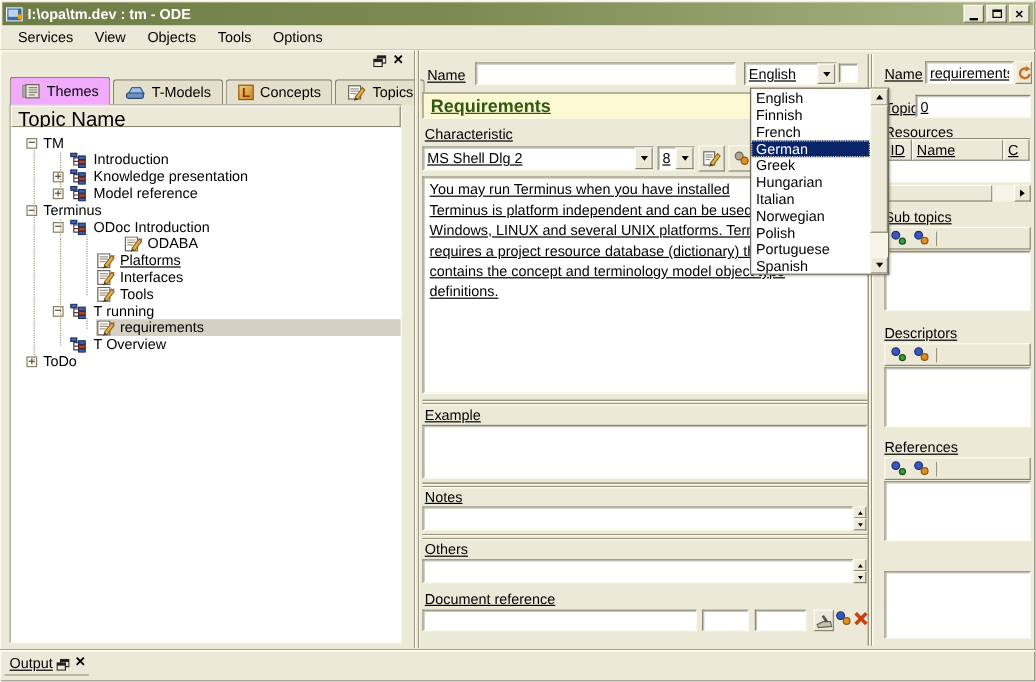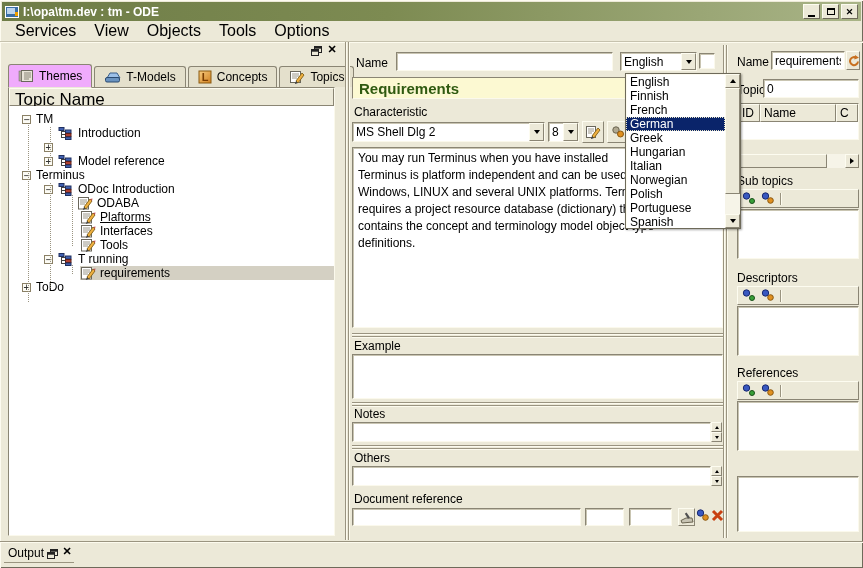--- a/index.html
+++ b/index.html
@@ -1,40 +1,40 @@
 <!DOCTYPE html>
 <html><head>
 <meta charset="utf-8">
 <style>
   * { box-sizing: border-box; font-family: "Liberation Sans", sans-serif; }
   html,body { margin:0; padding:0; }
   #win { position:relative; width:863px; height:568px; background:#ece9d8; overflow:hidden;
          box-shadow: inset 1px 1px 0 #fdfbf0, inset -1px -1px 0 #6e6a5a; }
-  .abs { position:absolute; }
+  .abs { position:absolute;text-decoration:underline; }
   .lbl { font-size:12px; color:#000; white-space:nowrap; }
   .sunken { background:#fff; border:1px solid; border-color:#8a8574 #fbf9ec #fbf9ec #8a8574;
             box-shadow: inset 1px 1px 0 #c9c5b2; }
   .raised { background:#ece9d8; border:1px solid; border-color:#fdfcf0 #8a8574 #8a8574 #fdfcf0; }
   .vsplit { background: linear-gradient(90deg,#9a9480 0 1px,#fdfbee 1px 2px,#ece9d8 2px 3px,#9a9480 3px 4px,#fdfbee 4px 5px); width:5px; }
   .hsplit { background: linear-gradient(#9a9480 0 1px,#fdfbee 1px 2px,#ece9d8 2px 3px,#9a9480 3px 4px,#fdfbee 4px 5px); height:5px; }
 
   
   .titlebar { position:absolute; left:2px; top:2px; width:859px; height:19px;
               background: linear-gradient(90deg,#6e7c47 0%, #7d8b52 45%, #a9b487 100%);
               display:flex; align-items:center; padding:0 3px; }
   .ttext { color:#fff; font-weight:bold; font-size:12px; margin-left:4px; white-space:nowrap; }
   .wbtns { margin-left:auto; display:flex; gap:2px; }
   .wbtn { width:17px; height:15px; display:flex; align-items:center; justify-content:center;
           background:#ece9d8; border:1px solid; border-color:#fdfcf0 #6e6a5a #6e6a5a #fdfcf0; font-size:9px; font-weight:bold; color:#000; }
   .glyph-min { width:7px; height:2px; background:#000; margin-top:8px; }
   .glyph-max { width:8px; height:7px; border:1px solid #000; border-top:2px solid #000; }
 
   
   .menubar { position:absolute; left:2px; top:21px; width:859px; height:20px; display:flex; align-items:center; padding-left:4px; }
-  .mitem { font-size:16px; padding:2px 9px; }
+  .mitem { font-size:12px; padding:2px 9px; }
   .hline-menu { position:absolute; left:0; top:41px; width:863px; height:2px;
                 background: linear-gradient(#c6c2ae 0 1px,#fdfbee 1px 2px); }
 
   
   .dockbtn { position:absolute; display:flex; align-items:center; justify-content:center; font-size:11px; color:#222; }
   .tabsrow { position:absolute; left:8px; top:63px; height:24px; display:flex; align-items:flex-end; }
   .tab { display:inline-flex; align-items:center; gap:5px; height:21px; padding:0 9px; font-size:12px;
          border:1px solid #8a8574; border-bottom:none; border-radius:3px 3px 0 0; background:#e4e0cc; margin-right:2px; position:relative; }
   .tab.active { height:24px; background:#f0abfc; z-index:3; margin-bottom:-1px; border-bottom:1px solid #ece9d8; }
   .treectl { position:absolute; left:8px; top:87px; width:327px; height:449px;
@@ -212,58 +212,70 @@
                 <rect x="7.5" y="3" width="5.5" height="3" fill="#4060b0" stroke="#203060"></rect>
                 <rect x="7.5" y="6.5" width="5.5" height="3" fill="#b04030" stroke="#602018"></rect>
                 <rect x="7.5" y="10" width="5.5" height="2.5" fill="#4060b0" stroke="#203060"></rect>
               </svg>
             </span>
             <span>Introduction</span>
           </span>
         </div>
         <div class="trow" style="padding-left: 35px;">
           <span class="exp">+</span>
-        </div>
-        <div class="trow" style="padding-left: 35px;">
-          <span class="exp">+</span>
           <span class="hl">
             <span class="ticon">
               <svg width="15" height="13">
                 <path d="M3.5 3 V11 M3.5 4.5 H7 M3.5 7.5 H7 M3.5 10.5 H7" stroke="#404040" fill="none"></path>
                 <rect x="1" y="0.5" width="5" height="3" fill="#4060b0" stroke="#203060"></rect>
                 <rect x="7.5" y="3" width="5.5" height="3" fill="#4060b0" stroke="#203060"></rect>
                 <rect x="7.5" y="6.5" width="5.5" height="3" fill="#b04030" stroke="#602018"></rect>
                 <rect x="7.5" y="10" width="5.5" height="2.5" fill="#4060b0" stroke="#203060"></rect>
               </svg>
             </span>
-            <span>Model reference</span>
-          </span>
-        </div>
-        <div class="trow" style="padding-left: 13px;">
-          <span class="exp">−</span>
-          <span class="hl">
-            <span>Terminus</span>
+            <span>Knowledge presentation</span>
           </span>
         </div>
         <div class="trow" style="padding-left: 35px;">
-          <span class="exp">−</span>
+          <span class="exp">+</span>
           <span class="hl">
             <span class="ticon">
               <svg width="15" height="13">
                 <path d="M3.5 3 V11 M3.5 4.5 H7 M3.5 7.5 H7 M3.5 10.5 H7" stroke="#404040" fill="none"></path>
                 <rect x="1" y="0.5" width="5" height="3" fill="#4060b0" stroke="#203060"></rect>
                 <rect x="7.5" y="3" width="5.5" height="3" fill="#4060b0" stroke="#203060"></rect>
                 <rect x="7.5" y="6.5" width="5.5" height="3" fill="#b04030" stroke="#602018"></rect>
                 <rect x="7.5" y="10" width="5.5" height="2.5" fill="#4060b0" stroke="#203060"></rect>
               </svg>
             </span>
+            <span>Model reference</span>
+          </span>
+        </div>
+        <div class="trow" style="padding-left: 13px;">
+          <span class="exp">−</span>
+          <span class="hl">
+            <span>Terminus</span>
+          </span>
+        </div>
+        <div class="trow" style="padding-left: 35px;">
+          <span class="exp">−</span>
+          <span class="hl">
+            <span class="ticon">
+              <svg width="15" height="13">
+                <path d="M3.5 3 V11 M3.5 4.5 H7 M3.5 7.5 H7 M3.5 10.5 H7" stroke="#404040" fill="none"></path>
+                <rect x="1" y="0.5" width="5" height="3" fill="#4060b0" stroke="#203060"></rect>
+                <rect x="7.5" y="3" width="5.5" height="3" fill="#4060b0" stroke="#203060"></rect>
+                <rect x="7.5" y="6.5" width="5.5" height="3" fill="#b04030" stroke="#602018"></rect>
+                <rect x="7.5" y="10" width="5.5" height="2.5" fill="#4060b0" stroke="#203060"></rect>
+              </svg>
+            </span>
             <span>ODoc Introduction</span>
           </span>
         </div>
-        <div class="trow" style="padding-left: 54px;">
+        <div class="trow" style="padding-left: 80px;">
           <span class="expsp"></span>
           <span class="hl">
             <span class="ticon">
               <svg width="16" height="13">
                 <rect x="1.5" y="0.5" width="10" height="11.5" fill="#fff" stroke="#6a675c"></rect>
                 <path d="M3 3h7M3 5h7M3 7h5" stroke="#9a9688" fill="none"></path>
                 <path d="M7 10 L13 2 L15 4 L9 12 Z" fill="#f0b040" stroke="#8a6a20"></path>
                 <path d="M13 2 L15 4 L15.5 1.5 Z" fill="#c05050"></path>
                 <path d="M7 10 l-1.2 3 3-1.2 z" fill="#404040"></path>
               </svg>
@@ -337,20 +349,35 @@
             <span class="ticon">
               <svg width="16" height="13">
                 <rect x="1.5" y="0.5" width="10" height="11.5" fill="#fff" stroke="#6a675c"></rect>
                 <path d="M3 3h7M3 5h7M3 7h5" stroke="#9a9688" fill="none"></path>
                 <path d="M7 10 L13 2 L15 4 L9 12 Z" fill="#f0b040" stroke="#8a6a20"></path>
                 <path d="M13 2 L15 4 L15.5 1.5 Z" fill="#c05050"></path>
                 <path d="M7 10 l-1.2 3 3-1.2 z" fill="#404040"></path>
               </svg>
             </span>
             <span>requirements</span>
+          </span>
+        </div>
+        <div class="trow" style="padding-left: 35px;">
+          <span class="expsp"></span>
+          <span class="hl">
+            <span class="ticon">
+              <svg width="15" height="13">
+                <path d="M3.5 3 V11 M3.5 4.5 H7 M3.5 7.5 H7 M3.5 10.5 H7" stroke="#404040" fill="none"></path>
+                <rect x="1" y="0.5" width="5" height="3" fill="#4060b0" stroke="#203060"></rect>
+                <rect x="7.5" y="3" width="5.5" height="3" fill="#4060b0" stroke="#203060"></rect>
+                <rect x="7.5" y="6.5" width="5.5" height="3" fill="#b04030" stroke="#602018"></rect>
+                <rect x="7.5" y="10" width="5.5" height="2.5" fill="#4060b0" stroke="#203060"></rect>
+              </svg>
+            </span>
+            <span>T Overview</span>
           </span>
         </div>
         <div class="trow" style="padding-left: 13px;">
           <span class="exp">+</span>
           <span class="hl">
             <span>ToDo</span>
           </span>
         </div>
         <div class="guide" style="left: 19px; top: 19px; height: 177px;"></div>
         <div class="guide" style="left: 41px; top: 21px; height: 35px;"></div>
@@ -469,21 +496,21 @@
     <svg width="12" height="12">
         <path d="M9.5 3 A4 4 0 1 0 11 6.5" fill="none" stroke="#c87020" stroke-width="2"></path>
         <path d="M8 0 L12 2.8 L7.4 4.6 Z" fill="#c87020"></path>
       </svg>
   </span>
 
   <span class="abs lbl" style="left:737px; top:83px;">Topic</span>
   <input class="abs sunken field" style="left: 763px; top: 79px; width: 96px; height: 19px;" value="0">
 
   <span class="abs lbl" style="left:737px; top:103px;">Resources</span>
-  <div class="abs rtable" style="left:737px; top:103px; width:122px;">
+  <div class="abs rtable" style="left:737px; top:115px; width:122px;">
     <div class="rthead" id="reshead">
         <span class="cell" style="width: 22px;">ID</span>
         <span class="cell" style="width: 76px;">Name</span>
         <span class="cell" style="width: 22px;">C</span>
       </div>
     <div class="rtbody"></div>
   </div>
   <div class="abs hscroll" style="left:737px; top:154px; width:122px; height:14px;">
     <span class="hthumb" style="width:90px;"></span>
     <span class="htrack"></span>

